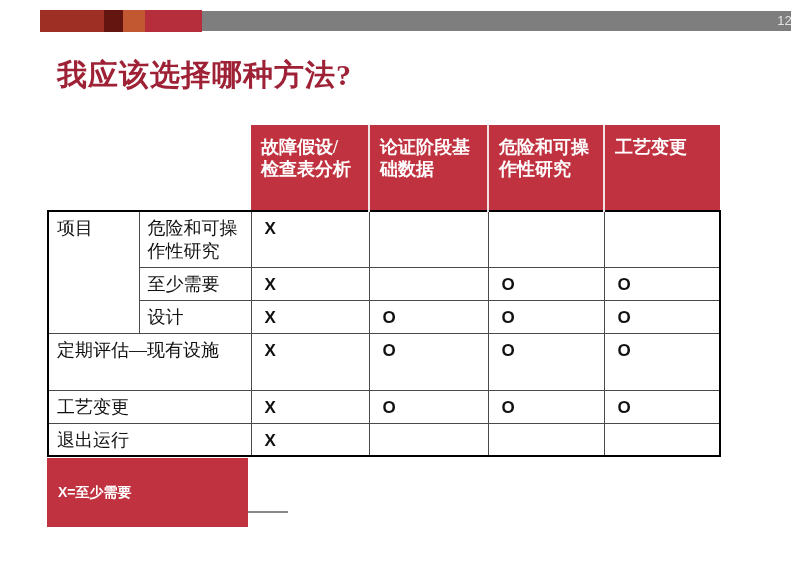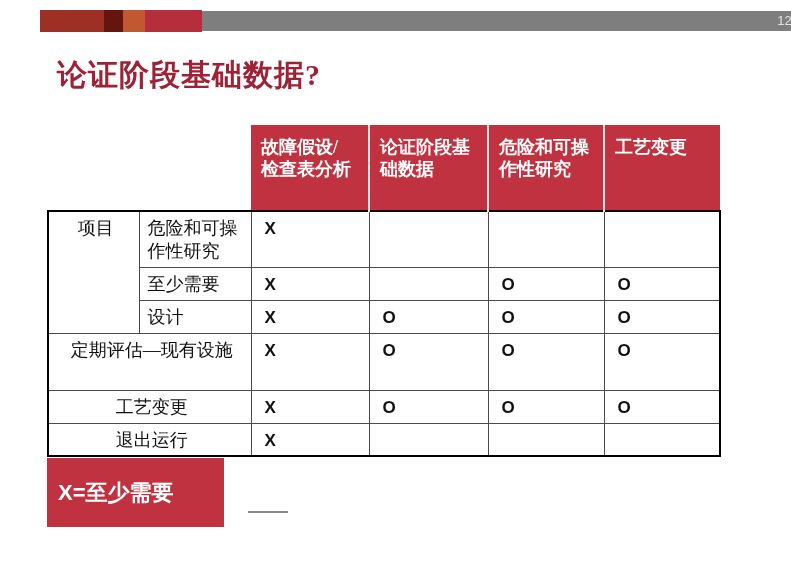--- a/index.html
+++ b/index.html
@@ -79,33 +79,33 @@
   }
   td.mark {
     font-family: "Liberation Sans", "DejaVu Sans", sans-serif;
     font-weight: bold;
     font-size: 17px;
     padding: 7px 0 0 13px;
     color: #111111;
   }
   .ot { border-top: 2px solid #000000 !important; }
   .ob { border-bottom: 2px solid #000000 !important; }
-  .ol { border-left: 2px solid #000000 !important; text-align: center; }
+  .ol { border-left: 2px solid #000000 !important; }
   .or { border-right: 2px solid #000000 !important; }
 
   
   .legend {
     position: absolute;
     left: 47px; top: 458px;
-    width: 177px; height: 69px;
+    width: 201px; height: 69px;
     background: #C0323F;
     color: #ffffff;
     font-family: "Liberation Sans", "DejaVu Sans", sans-serif;
     font-weight: bold;
-    font-size: 22px;
+    font-size: 14px;
     display: flex;
     flex-direction: column;
     justify-content: space-evenly;
     padding-left: 11px;
     box-sizing: border-box;
   }
   .legend-rule {
     position: absolute;
     left: 248px; top: 511px;
     width: 40px; height: 2px;
@@ -118,21 +118,21 @@
 <div class="slide">
 
   <div class="top-bar">
     <span class="page-number">125</span>
   </div>
   <div class="decor decor-1"></div>
   <div class="decor decor-2"></div>
   <div class="decor decor-3"></div>
   <div class="decor decor-4"></div>
 
-  <div class="slide-title">论证阶段基础数据?</div>
+  <div class="slide-title">我应该选择哪种方法?</div>
 
   <div class="matrix-wrap">
     <table class="matrix">
       <colgroup>
         <col style="width:91px">
           <col style="width:112px">
           <col style="width:118px">
         <col style="width:119px">
           <col style="width:116px">
           <col style="width:116px">

